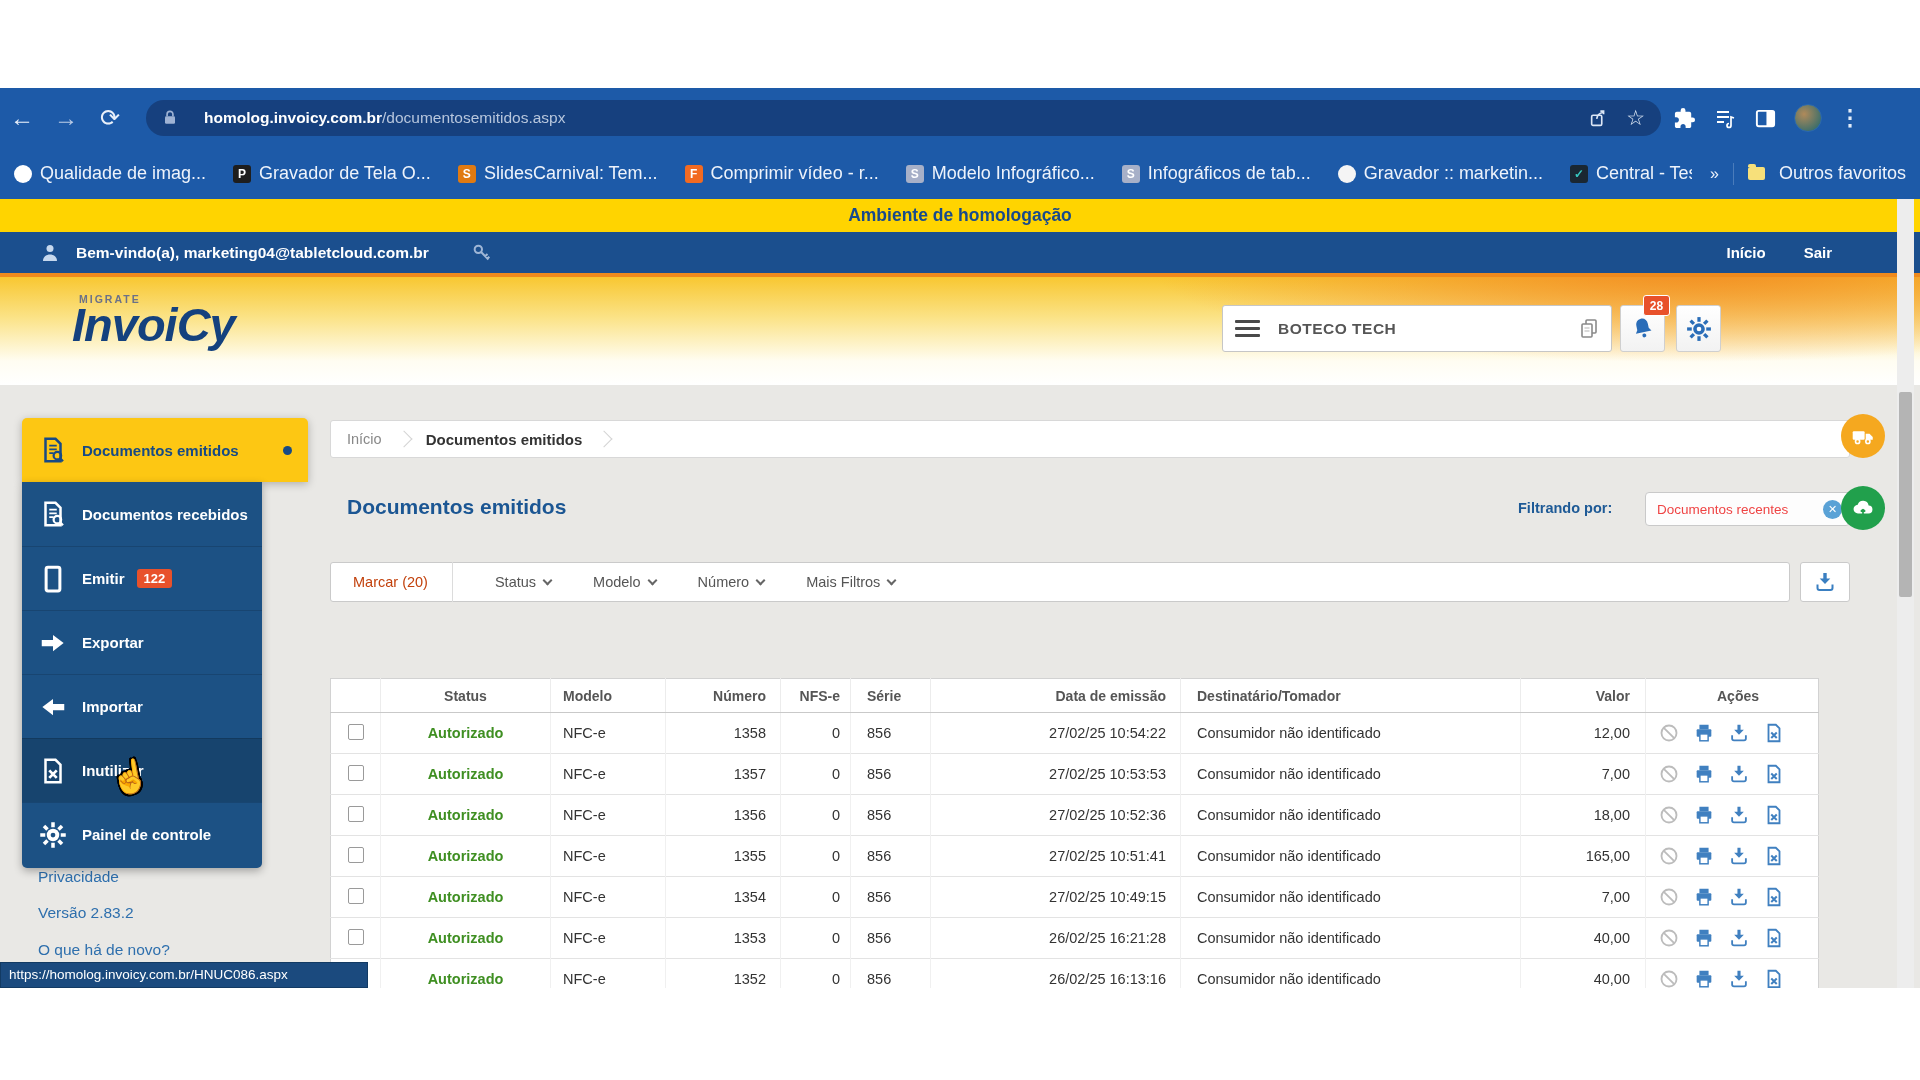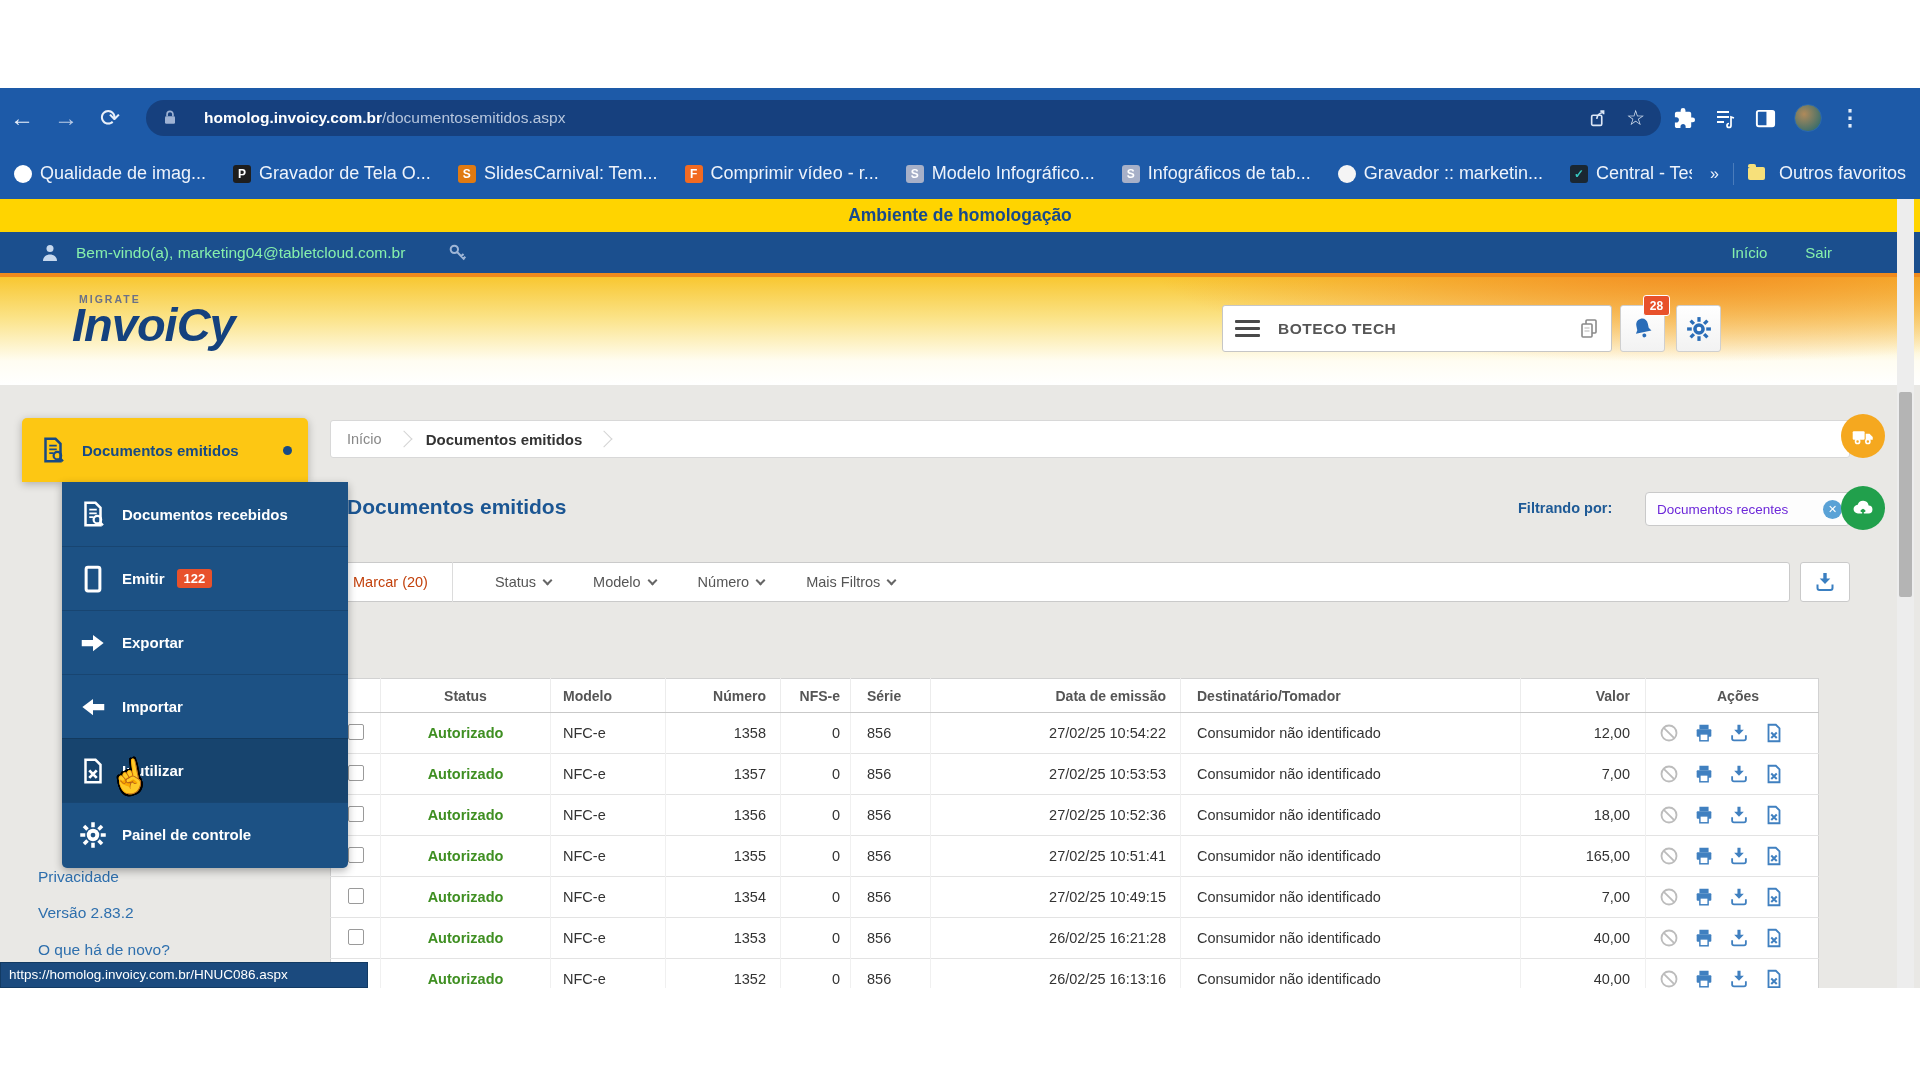--- a/index.html
+++ b/index.html
@@ -32,21 +32,21 @@
             font-size:12px; font-weight:bold; border-radius:3px; }
   .bm-label { font-size:18px; }
   .bm-right { display:flex; align-items:center; gap:14px; margin-left:18px; }
   .bm-sep { width:1px; height:22px; background:#4a7cbb; }
   .folder { width:17px; height:13px; background:#f7e07a; border-radius:2px; position:relative; }
   .folder:before { content:""; position:absolute; top:-3px; left:0; width:8px; height:3px; background:#f7e07a; border-radius:2px 2px 0 0; }
 
   
   .banner { top:199px; left:0; width:1920px; height:33px; background:#ffd400; color:#184a8c;
             font-size:17.5px; font-weight:bold; text-align:center; line-height:33px; }
-  .welcome { top:232px; left:0; width:1920px; height:41px; background:#1b4f8e; display:flex; align-items:center; color:#86efac; }
+  .welcome { top:232px; left:0; width:1920px; height:41px; background:#1b4f8e; display:flex; align-items:center; color:#ffffff;font-weight:bold; }
   .welcome-txt { font-size:15.5px; margin-left:14px; }
   .wl-right { position:absolute; right:88px; display:flex; gap:38px; font-size:15px; }
   .orange-line { top:273px; left:0; width:1920px; height:4px; background:#ef8a1d; }
 
   .header { top:277px; left:0; width:1920px; height:108px;
             background: radial-gradient(ellipse 900px 160px at 88% -10%, rgba(242,135,35,.9), rgba(242,135,35,0) 60%),
                         linear-gradient(180deg, #f8c731 0%, #fbe388 38%, #fffdf2 78%, #ffffff 100%); }
   .brand-small { position:absolute; left:79px; top:16px; font-size:10.5px; letter-spacing:2px; color:#6b7188; font-weight:bold; }
   .brand { position:absolute; left:72px; top:20px; font-size:47px; font-weight:bold; font-style:italic;
            color:#14417e; letter-spacing:-1px; }
@@ -60,43 +60,43 @@
   .hbtn.bell-btn { left:1620px; } .hbtn.gear-btn { left:1676px; }
   .notif-badge { position:absolute; left:1643px; top:18px; min-width:27px; height:21px; background:#e8512b;
                  color:#fff; font-size:12px; font-weight:bold; border-radius:3px; text-align:center; line-height:21px;
                  border:1px solid #fff; z-index:5; }
 
   
   .content-bg { top:385px; left:0; width:1920px; height:603px; background:#e9e8e5; }
 
   .side-active { top:418px; left:22px; width:286px; height:64px; background:#fdc713; border-radius:5px 5px 0 0;
                  display:flex; align-items:center; color:#174a85; z-index:3; box-shadow:0 2px 8px rgba(0,0,0,.25); }
-  .side-menu { top:482px; left:22px; width:286px; height:386px; background:#1c5184; border-radius:0 0 5px 5px;
-               z-index:3; box-shadow:0 3px 9px rgba(0,0,0,.3);margin-left:40px; }
+  .side-menu { top:482px; left:22px; width:240px; height:386px; background:#1c5184; border-radius:0 0 5px 5px;
+               z-index:3; box-shadow:0 3px 9px rgba(0,0,0,.3); }
   .mi { height:64px; display:flex; align-items:center; color:#fff; border-top:1px solid rgba(0,0,0,.14); }
   .mi.hovered { background:rgba(0,0,0,.16); }
   .mi .ico, .side-active .ico { width:30px; height:30px; margin:0 14px 0 16px; flex:0 0 auto; }
   .mi-label { font-size:15px; font-weight:bold; }
   .active-dot { margin-left:auto; margin-right:16px; width:9px; height:9px; border-radius:50%; background:#174a85; }
   .count-badge { margin-left:12px; background:#e8512b; color:#fff; font-size:13px; font-weight:bold;
                  padding:2px 7px; border-radius:3px; }
   .side-link { left:38px; color:#2e6fad; font-size:15.5px; z-index:2; }
 
   .crumbbar { top:420px; left:330px; width:1520px; height:38px; background:#fff; border:1px solid #d8d8d8;
               border-radius:3px; display:flex; align-items:center; padding:0 16px; z-index:2; }
   .crumb-home { color:#888; font-size:14.5px; }
   .crumb-cur { color:#333; font-size:15px; font-weight:bold; }
   .crumb-sep { width:12px; height:12px; border-top:1.5px solid #d4d4d4; border-right:1.5px solid #d4d4d4;
                transform:rotate(45deg); margin:0 16px; }
 
   .page-title { top:495px; left:347px; font-size:21px; font-weight:bold; color:#1b5693; }
   .filter-label { top:500px; left:1518px; font-size:14.5px; font-weight:bold; color:#1e5a96; }
   .chip { top:492px; left:1645px; width:205px; height:34px; background:#fdfdfd; border:1px solid #c9c9c9;
           border-radius:4px; display:flex; align-items:center; padding:0 7px 0 11px; }
-  .chip-label { font-size:13.5px; color:#6d28d9; flex:1; }
+  .chip-label { font-size:13.5px; color:#ef4444; flex:1; }
   .chip-x { width:19px; height:19px; border-radius:50%; background:#5aa2d6; color:#fff; font-size:11px;
             display:flex; align-items:center; justify-content:center; }
 
   .filterbar { top:562px; left:330px; width:1460px; height:40px; background:#fff; border:1px solid #cacaca;
                border-radius:3px; display:flex; align-items:center; }
   .marcar { color:#c2410c; font-size:14.5px; margin:0 24px 0 22px; }
   .fb-sep { width:1px; height:40px; background:#dcdcdc; }
   .fdrop { display:flex; align-items:center; color:#555; font-size:14.5px; margin-left:42px; }
   .caret { width:7px; height:7px; border-left:2px solid #666; border-bottom:2px solid #666;
            transform:rotate(-45deg); margin-left:8px; margin-bottom:3px; }

